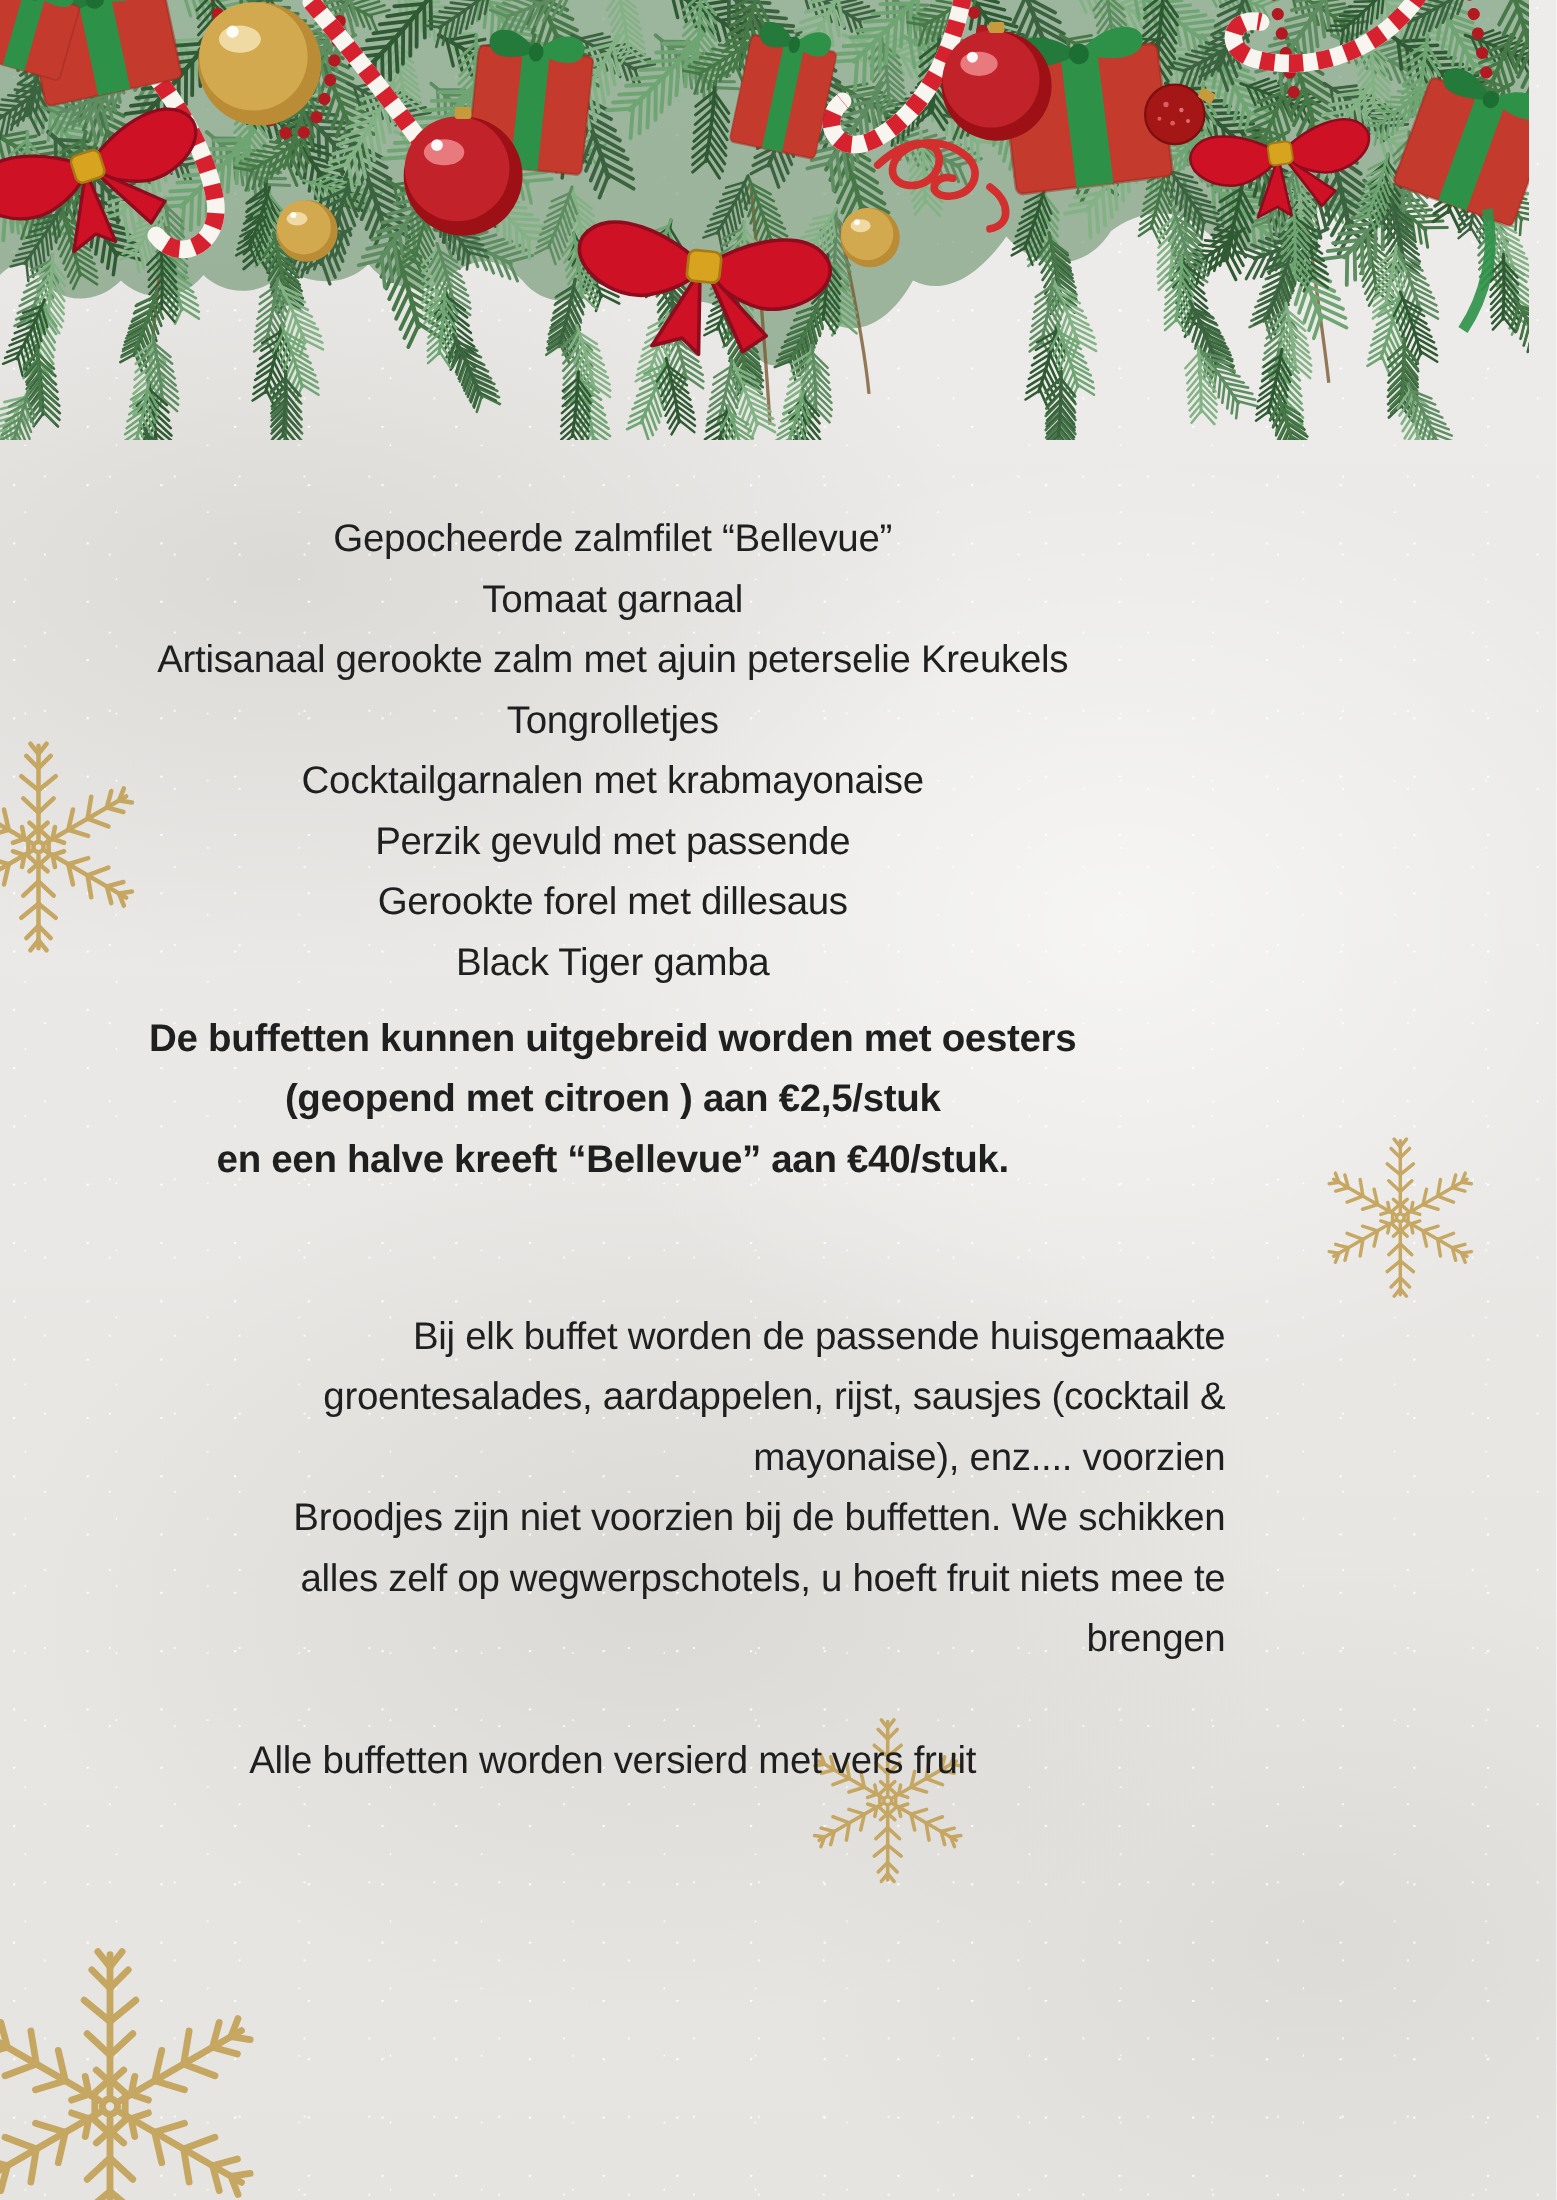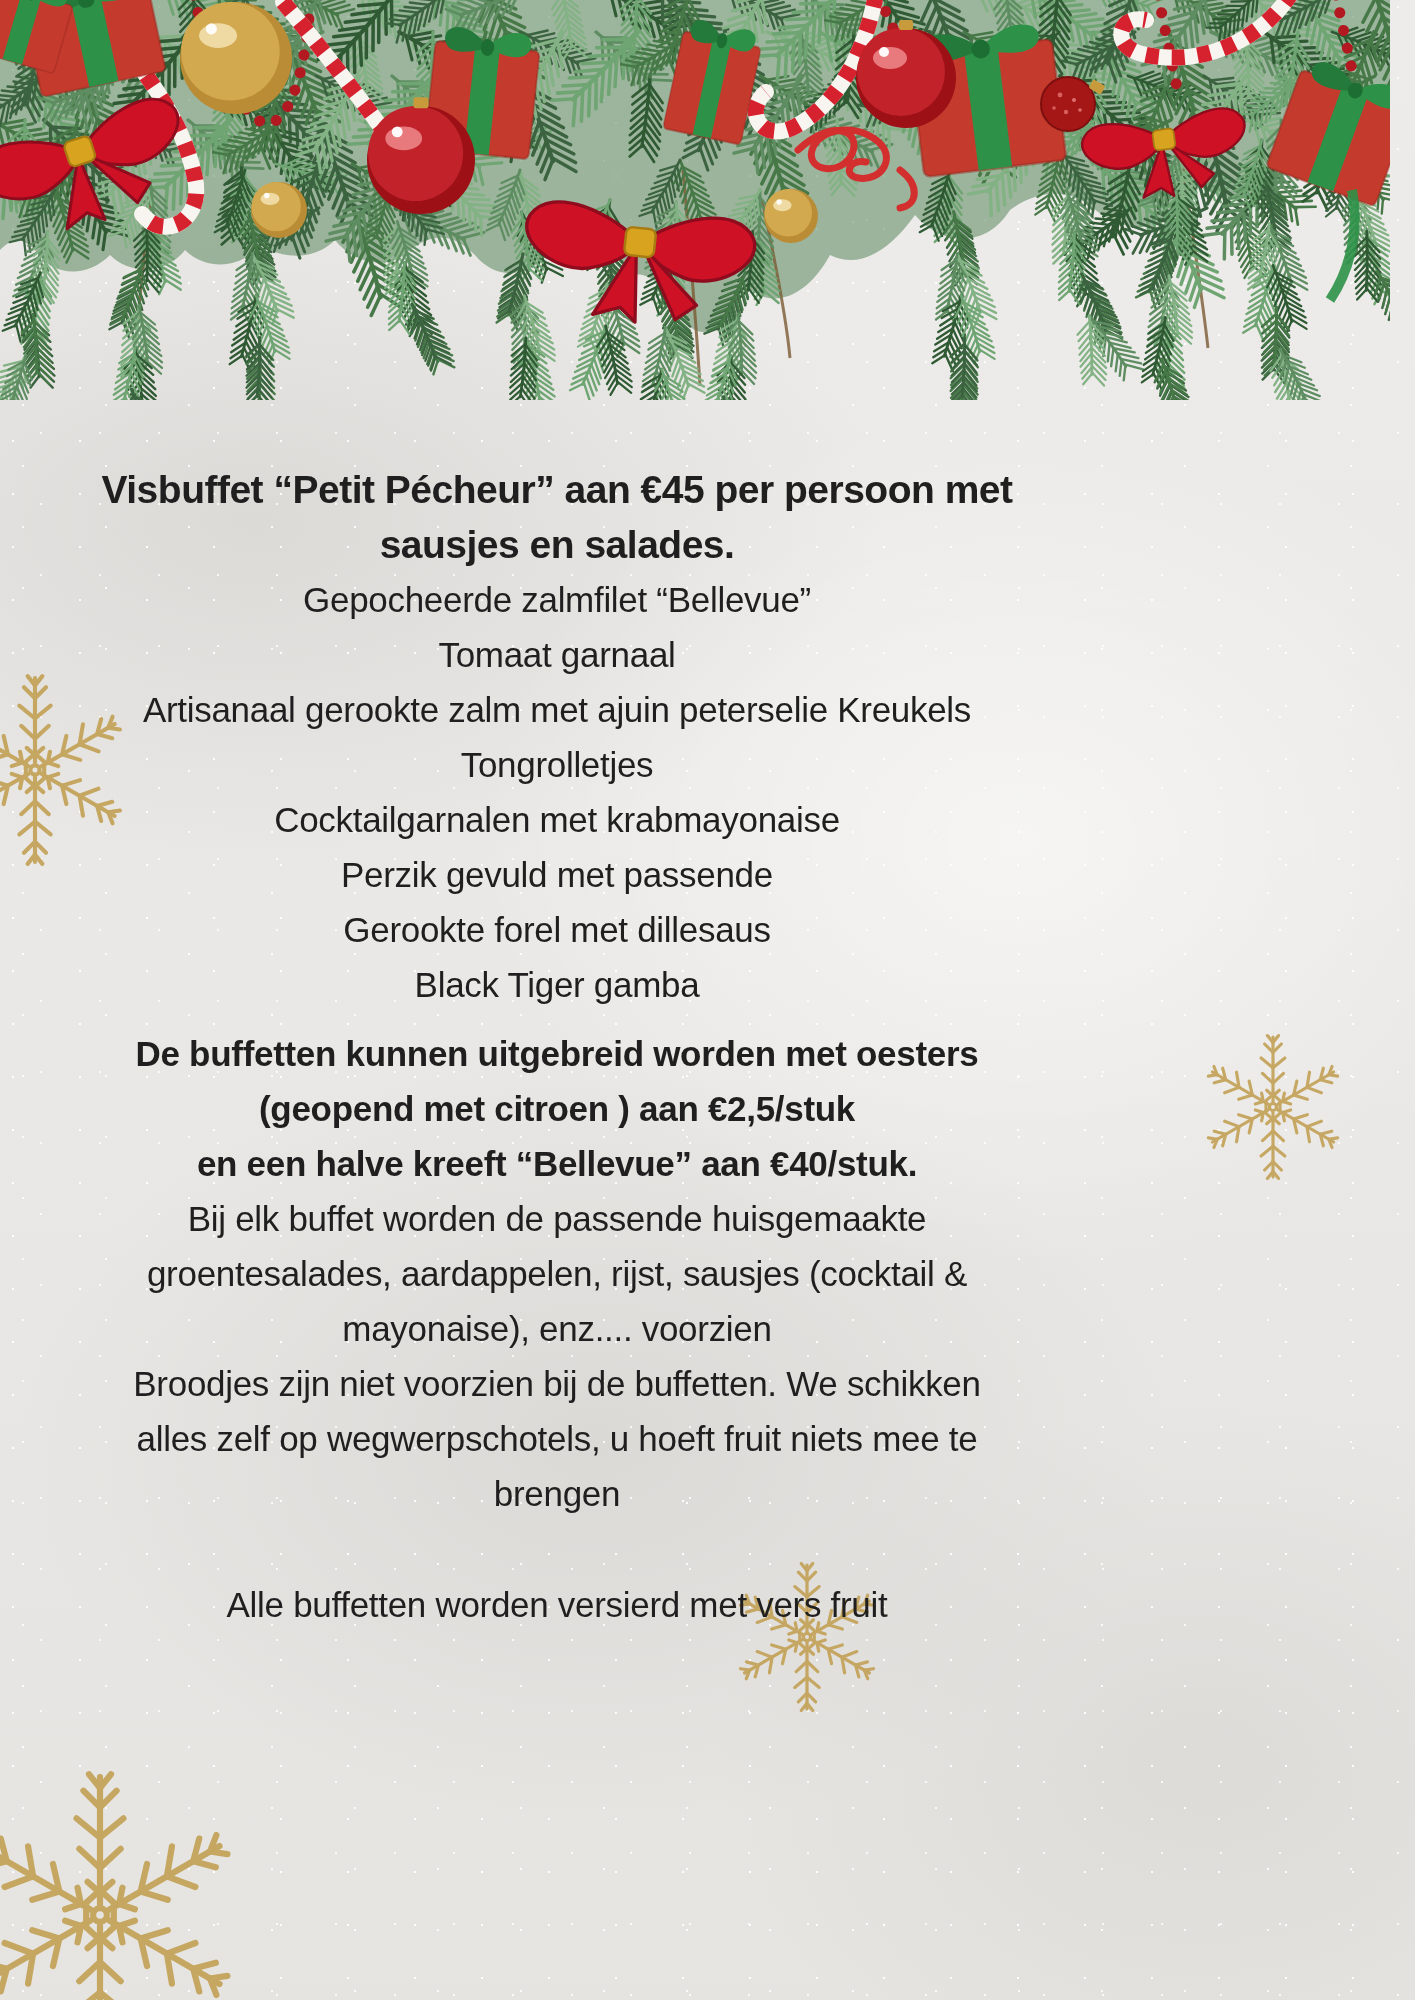--- a/index.html
+++ b/index.html
@@ -19,21 +19,21 @@
       radial-gradient(700px 500px at 85% 88%, rgba(186,184,178,.22), transparent 70%),
       linear-gradient(#edecea,#e6e4e1);
   }
   .garland{position:absolute;top:0;left:0;z-index:3;pointer-events:none;}
   .flakes{position:absolute;top:0;left:0;z-index:1;pointer-events:none;}
   .content{position:relative;z-index:2;width:1114px;text-align:center;padding-top:462px;}
   .content div{white-space:nowrap;}
   .title-line{font-size:39px;font-weight:bold;line-height:55px;letter-spacing:-0.5px;}
   .body-line{font-size:35px;line-height:55px;letter-spacing:-0.3px;}
   .ext-block{margin-top:14px;font-weight:bold;}
-  .info-block{}
+  .info-block{margin-top:106px;text-align:right;}
   .footer-block{margin-top:56px;}
   .beads{fill:none;stroke:#b31920;stroke-width:11;stroke-dasharray:0.1 18;stroke-linecap:round;}
   .cane-b{fill:none;stroke:#f8f4ef;stroke-width:16;stroke-linecap:round;}
   .cane-r{fill:none;stroke:#d6212e;stroke-width:16;stroke-dasharray:13 13;stroke-linecap:butt;}
   .bowfill path{fill:#cf1126;stroke:#8e0c1d;stroke-width:2;stroke-linejoin:round;}
   .stem{fill:none;stroke:#7a5a33;stroke-width:3;opacity:.8;}
   .flake-ink{stroke:#c3a258;stroke-width:4.5;fill:none;stroke-linecap:round;opacity:.92;}
 </style>
 </head>
 <body>
@@ -504,24 +504,20 @@
       <circle r="5"></circle>
     </g>
   </defs>
   <use href="#flake" transform="translate(35 770) scale(0.92)"></use>
   <use href="#flake" transform="translate(1273 1107) scale(0.70)"></use>
   <use href="#flake" transform="translate(807 1637) scale(0.72)"></use>
   <use href="#flake" transform="translate(100 1915) scale(1.38)"></use>
 </svg>
 
 <div class="content">
-  <div class="title-block">
-    <div class="title-line">Visbuffet “Petit Pécheur” aan €45 per persoon met</div>
-    <div class="title-line">sausjes en salades.</div>
-  </div>
 
   <div class="items-block">
     <div class="body-line">Gepocheerde zalmfilet “Bellevue”</div>
     <div class="body-line">Tomaat garnaal</div>
     <div class="body-line">Artisanaal gerookte zalm met ajuin peterselie Kreukels</div>
     <div class="body-line">Tongrolletjes</div>
     <div class="body-line">Cocktailgarnalen met krabmayonaise</div>
     <div class="body-line">Perzik gevuld met passende</div>
     <div class="body-line">Gerookte forel met dillesaus</div>
     <div class="body-line">Black Tiger gamba</div>

